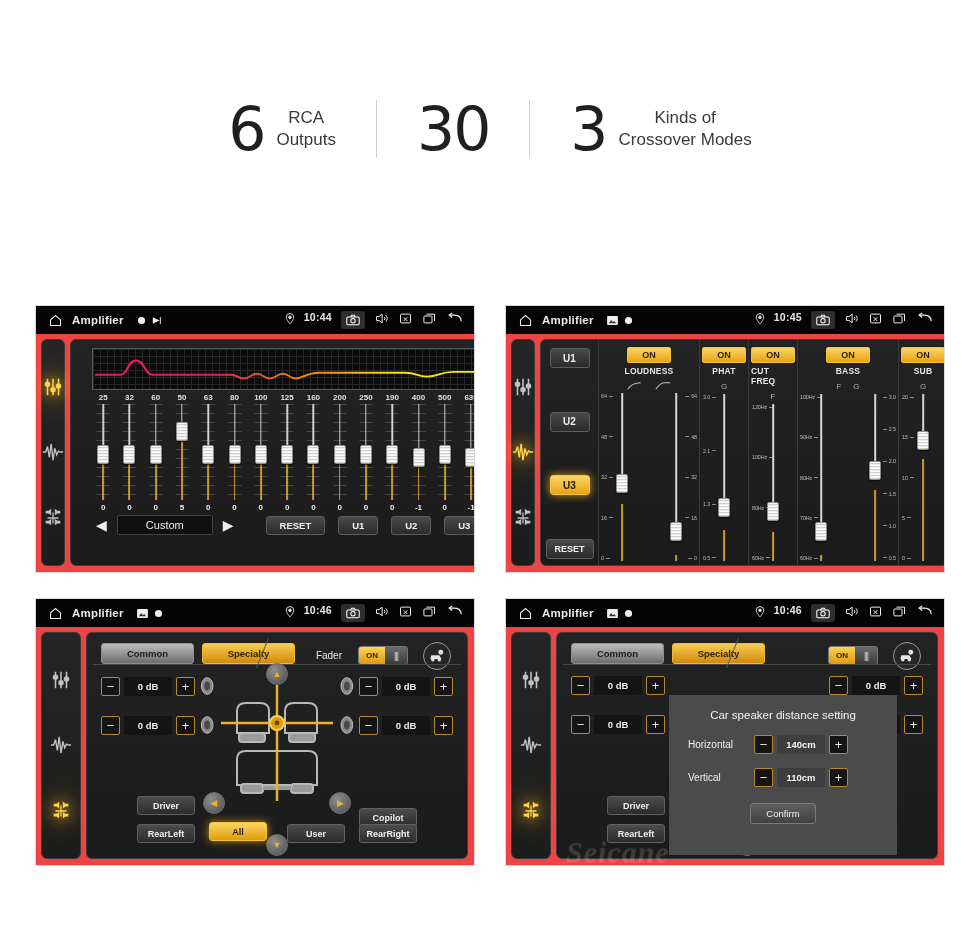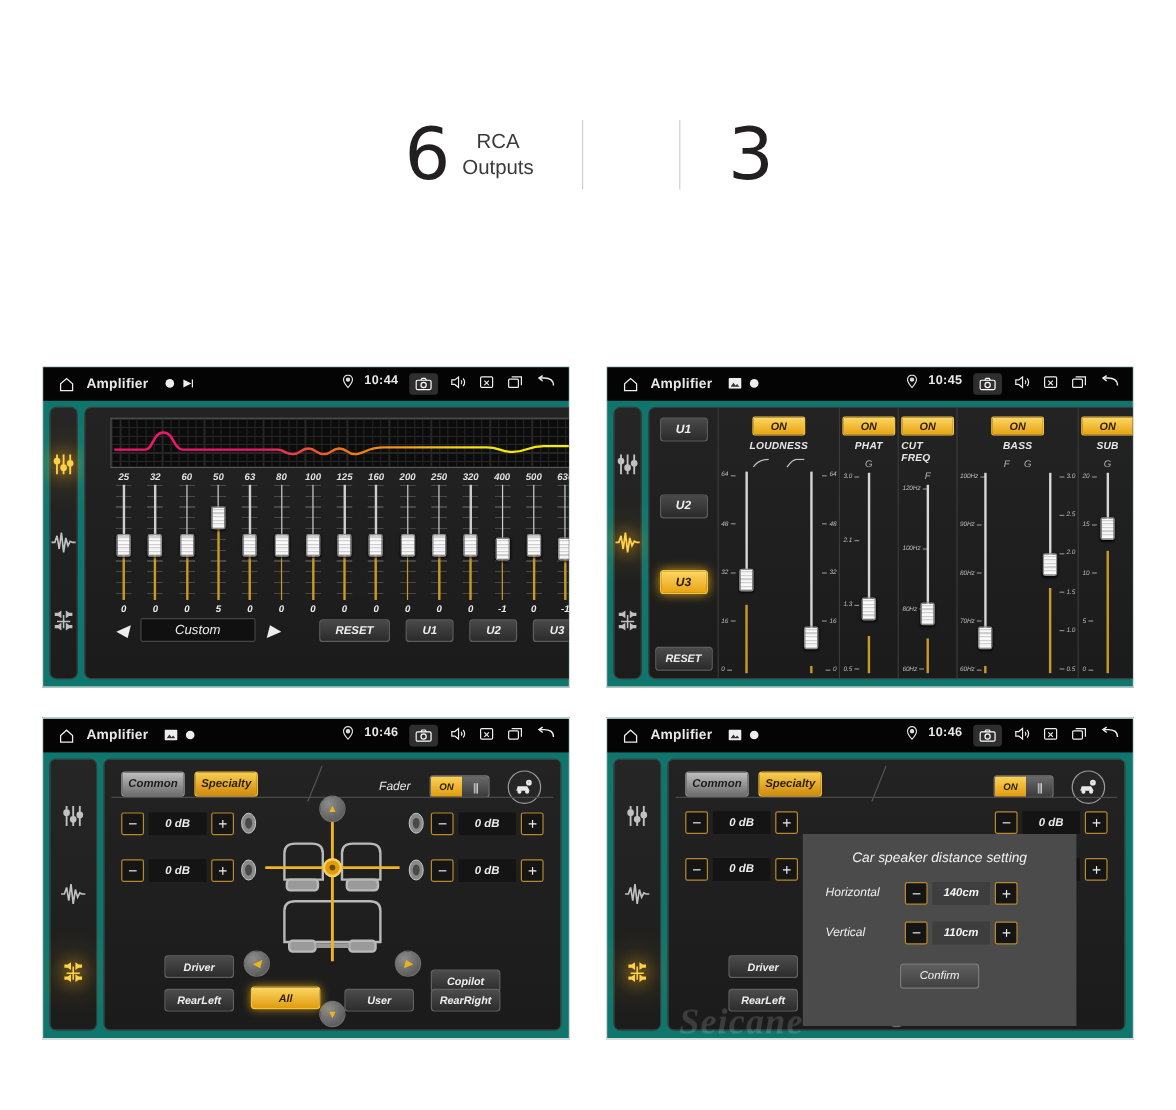--- a/index.html
+++ b/index.html
@@ -54,21 +54,21 @@
   .grid {
     position:absolute;
     top: 305px; left: 35px;
     width: 910px;
     display:grid;
     grid-template-columns: 440px 440px;
     grid-template-rows: 268px 268px;
     gap: 25px 30px;
   }
   .panel {
-    background:#0f766e;
+    background:#ef4444;
     position:relative;
     overflow:hidden;
     border: 1px solid #d8d8d8;
   }
 
   
   .statusbar {
     height: 28px;
     background:#040404;
     display:flex;
@@ -108,21 +108,20 @@
     filter: drop-shadow(0 0 7px #f6b419) drop-shadow(0 0 14px rgba(246,180,25,.75));
   }
 
   .content {
     flex:1;
     border:1px solid #3d3d3d;
     border-radius:6px;
     background: linear-gradient(180deg,#232323,#1b1b1b);
     padding: 6px 7px;
     position:relative;
-    font-style:italic;
   }
 
   
   .eqgraph {
     height: 42px;
     margin: 2px 12px 1px 14px;
     border:1px solid #5a5a5a;
     background:#0c0c0c;
     position:relative;
     overflow:hidden;
@@ -263,21 +262,21 @@
     background: repeating-linear-gradient(to bottom,#fafafa 0 1px,#cfcfcf 1px 2px,#efefef 2px 3px);
     border:1px solid #8e8e8e;
     box-shadow:0 1px 2px rgba(0,0,0,.8);
   }
   .scale.left div { justify-content:flex-start; gap:2px;}
   .scale.right div { justify-content:flex-end; gap:2px;}
 
   
   .tabsrow { display:flex; gap:8px; padding: 4px 0 0 7px; position:relative;}
   .tab {
-    width: 53px; height: 21px; border-radius:3px;
+    width: 93px; height: 21px; border-radius:3px;
     display:flex; align-items:center; justify-content:center;
     font-size:9.5px; font-weight:bold;text-align:right;
   }
   .tab.grey {
     background: linear-gradient(180deg,#bdbdbd,#6d6d6d);
     border:1px solid #8f8f8f; color:#1d1d1d;
   }
   .tab.gold {
     background: linear-gradient(180deg,#f7cd52,#d1890b);
     border:1px solid #f0bb33; color:#2b1f03;
@@ -416,24 +415,27 @@
 
 <div class="hero">
   <div class="stats">
     <div class="stat">
       <span class="stat-num">6</span>
       <span class="stat-txt">RCA
 Outputs</span>
     </div>
     <div class="divider"></div>
     <div class="stat">
+      <span class="stat-num">30</span>
     </div>
     <div class="divider"></div>
     <div class="stat">
       <span class="stat-num">3</span>
+      <span class="stat-txt">Kinds of
+Crossover Modes</span>
     </div>
   </div>
 </div>
 
 <div class="grid">
 
   <div class="panel">
     <div class="statusbar">
       <span class="sb-ico">
           <svg viewBox="0 0 24 24" fill="none" stroke="#eee" stroke-width="1.7">
@@ -537,21 +539,21 @@
           <span>32</span>
           <span>60</span>
           <span>50</span>
           <span>63</span>
           <span>80</span>
           <span>100</span>
           <span>125</span>
           <span>160</span>
           <span>200</span>
           <span>250</span>
-          <span>320</span>
+          <span>190</span>
           <span>400</span>
           <span>500</span>
           <span>630</span>
         </div>
 
         <div class="sliderrow" id="eq-sliders">
             <div class="slidercol">
               <div class="track">
                 <div class="ticks"></div>
                 <div class="line-top" style="height:46.5px"></div>

